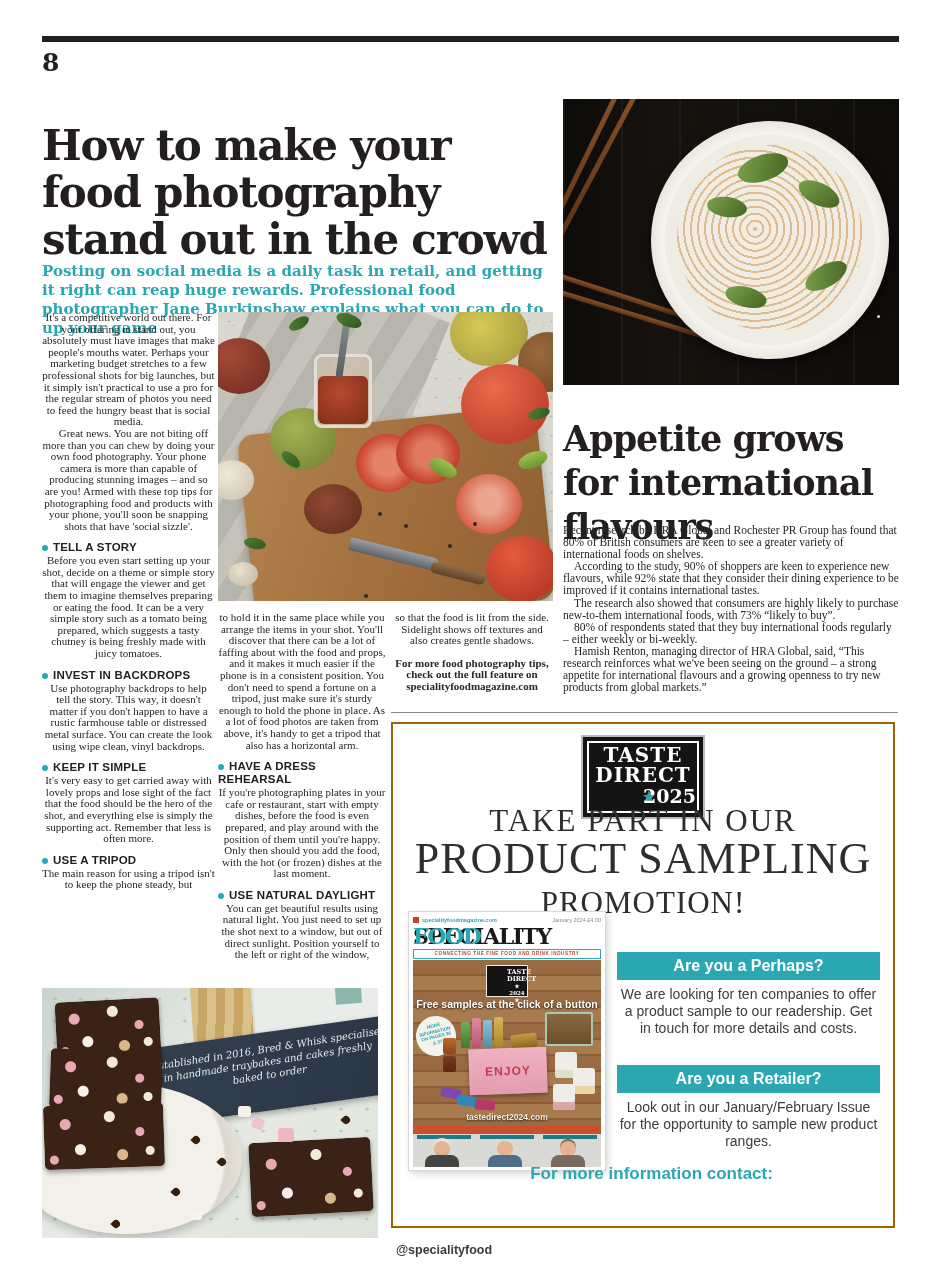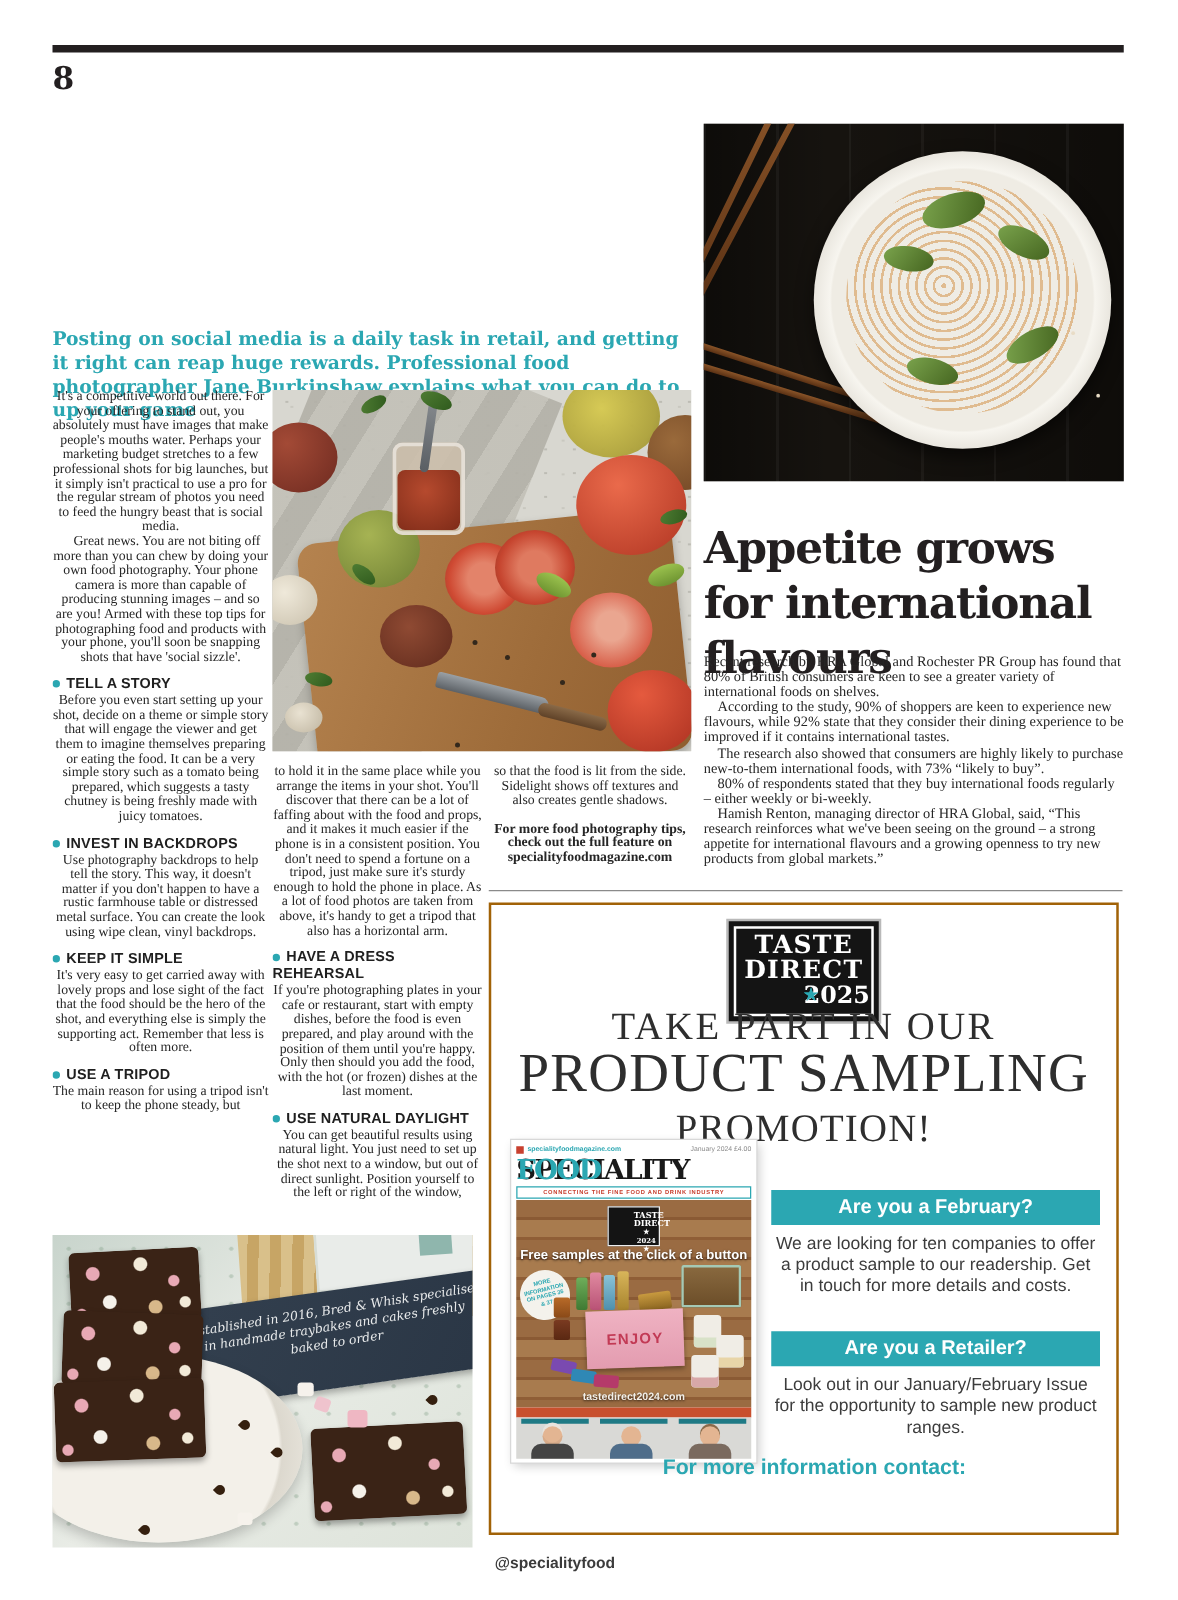--- a/index.html
+++ b/index.html
@@ -224,20 +224,21 @@
   .footer{left:0;top:1243px;width:888px;text-align:center;font:700 12.5px/14px "Liberation Sans",sans-serif;color:#3b3b3b;}
 </style>
 </head>
 <body>
 
 <div class="page">
 
   <div class="abs topbar"></div>
   <div class="abs pageno">8</div>
 
+  <h1 class="abs headline">How to make your food photography stand out in the crowd</h1>
   <p class="abs standfirst">Posting on social media is a daily task in retail, and getting it right can reap huge rewards. Professional food photographer Jane Burkinshaw explains what you can do to up your game</p>
 
   <div class="abs col col1">
     <p>It's a competitive world out there. For your offering to stand out, you absolutely must have images that make people's mouths water. Perhaps your marketing budget stretches to a few professional shots for big launches, but it simply isn't practical to use a pro for the regular stream of photos you need to feed the hungry beast that is social media.</p>
     <p class="ind">Great news. You are not biting off more than you can chew by doing your own food photography. Your phone camera is more than capable of producing stunning images – and so are you! Armed with these top tips for photographing food and products with your phone, you'll soon be snapping shots that have 'social sizzle'.</p>
     <h3 class="sec-h">TELL A STORY</h3>
     <p>Before you even start setting up your shot, decide on a theme or simple story that will engage the viewer and get them to imagine themselves preparing or eating the food. It can be a very simple story such as a tomato being prepared, which suggests a tasty chutney is being freshly made with juicy tomatoes.</p>
     <h3 class="sec-h">INVEST IN BACKDROPS</h3>
     <p>Use photography backdrops to help tell the story. This way, it doesn't matter if you don't happen to have a rustic farmhouse table or distressed metal surface. You can create the look using wipe clean, vinyl backdrops.</p>
     <h3 class="sec-h">KEEP IT SIMPLE</h3>
@@ -392,21 +393,21 @@
         </div>
         <div class="pp pp3">
           <div class="lbl"></div>
           <div class="head"></div>
           <div class="torso"></div>
         </div>
       </div>
     </div>
 
     <div class="adright">
-      <div class="tealhdr hdr1">Are you a February?</div>
+      <div class="tealhdr hdr1">Are you a Perhaps?</div>
       <div class="adp bod1">We are looking for ten companies to offer a product sample to our readership. Get in touch for more details and costs.</div>
       <div class="tealhdr hdr2">Are you a Retailer?</div>
       <div class="adp bod2">Look out in our January/February Issue for the opportunity to sample new product ranges.</div>
     </div>
 
     <div class="contact">
       <span class="lab">For more information contact:</span>
     </div>
   </div>
 

